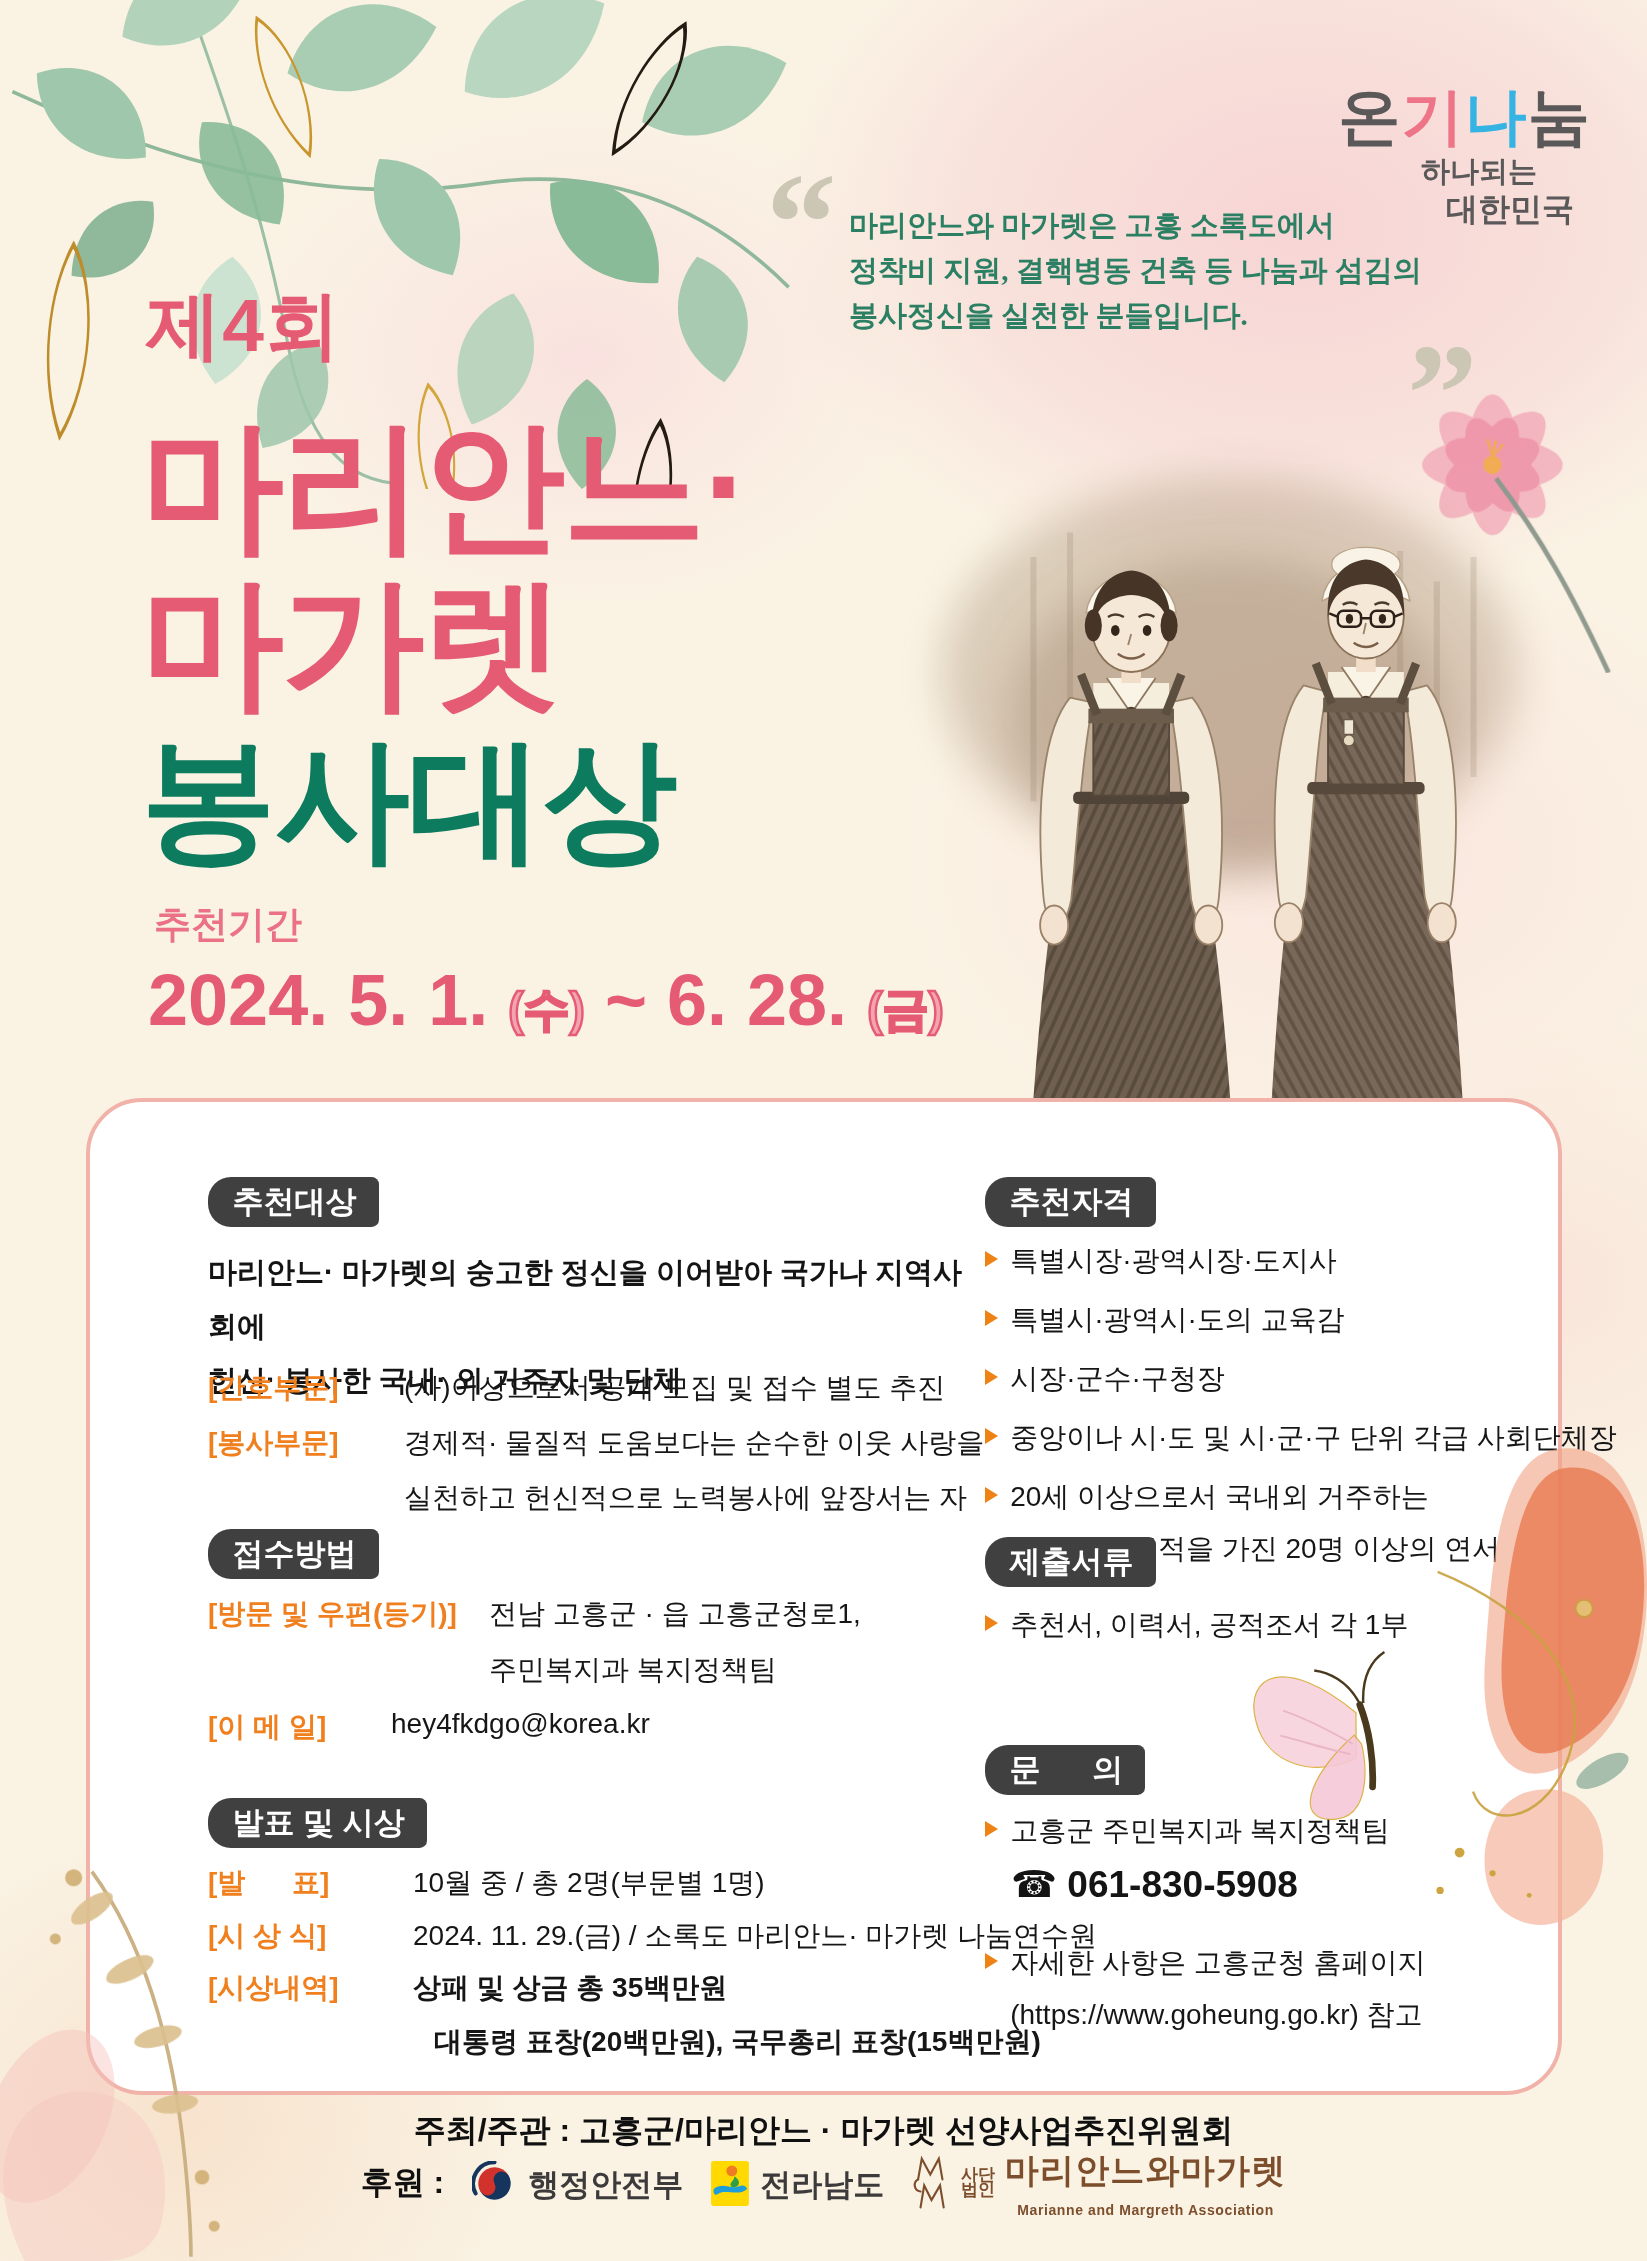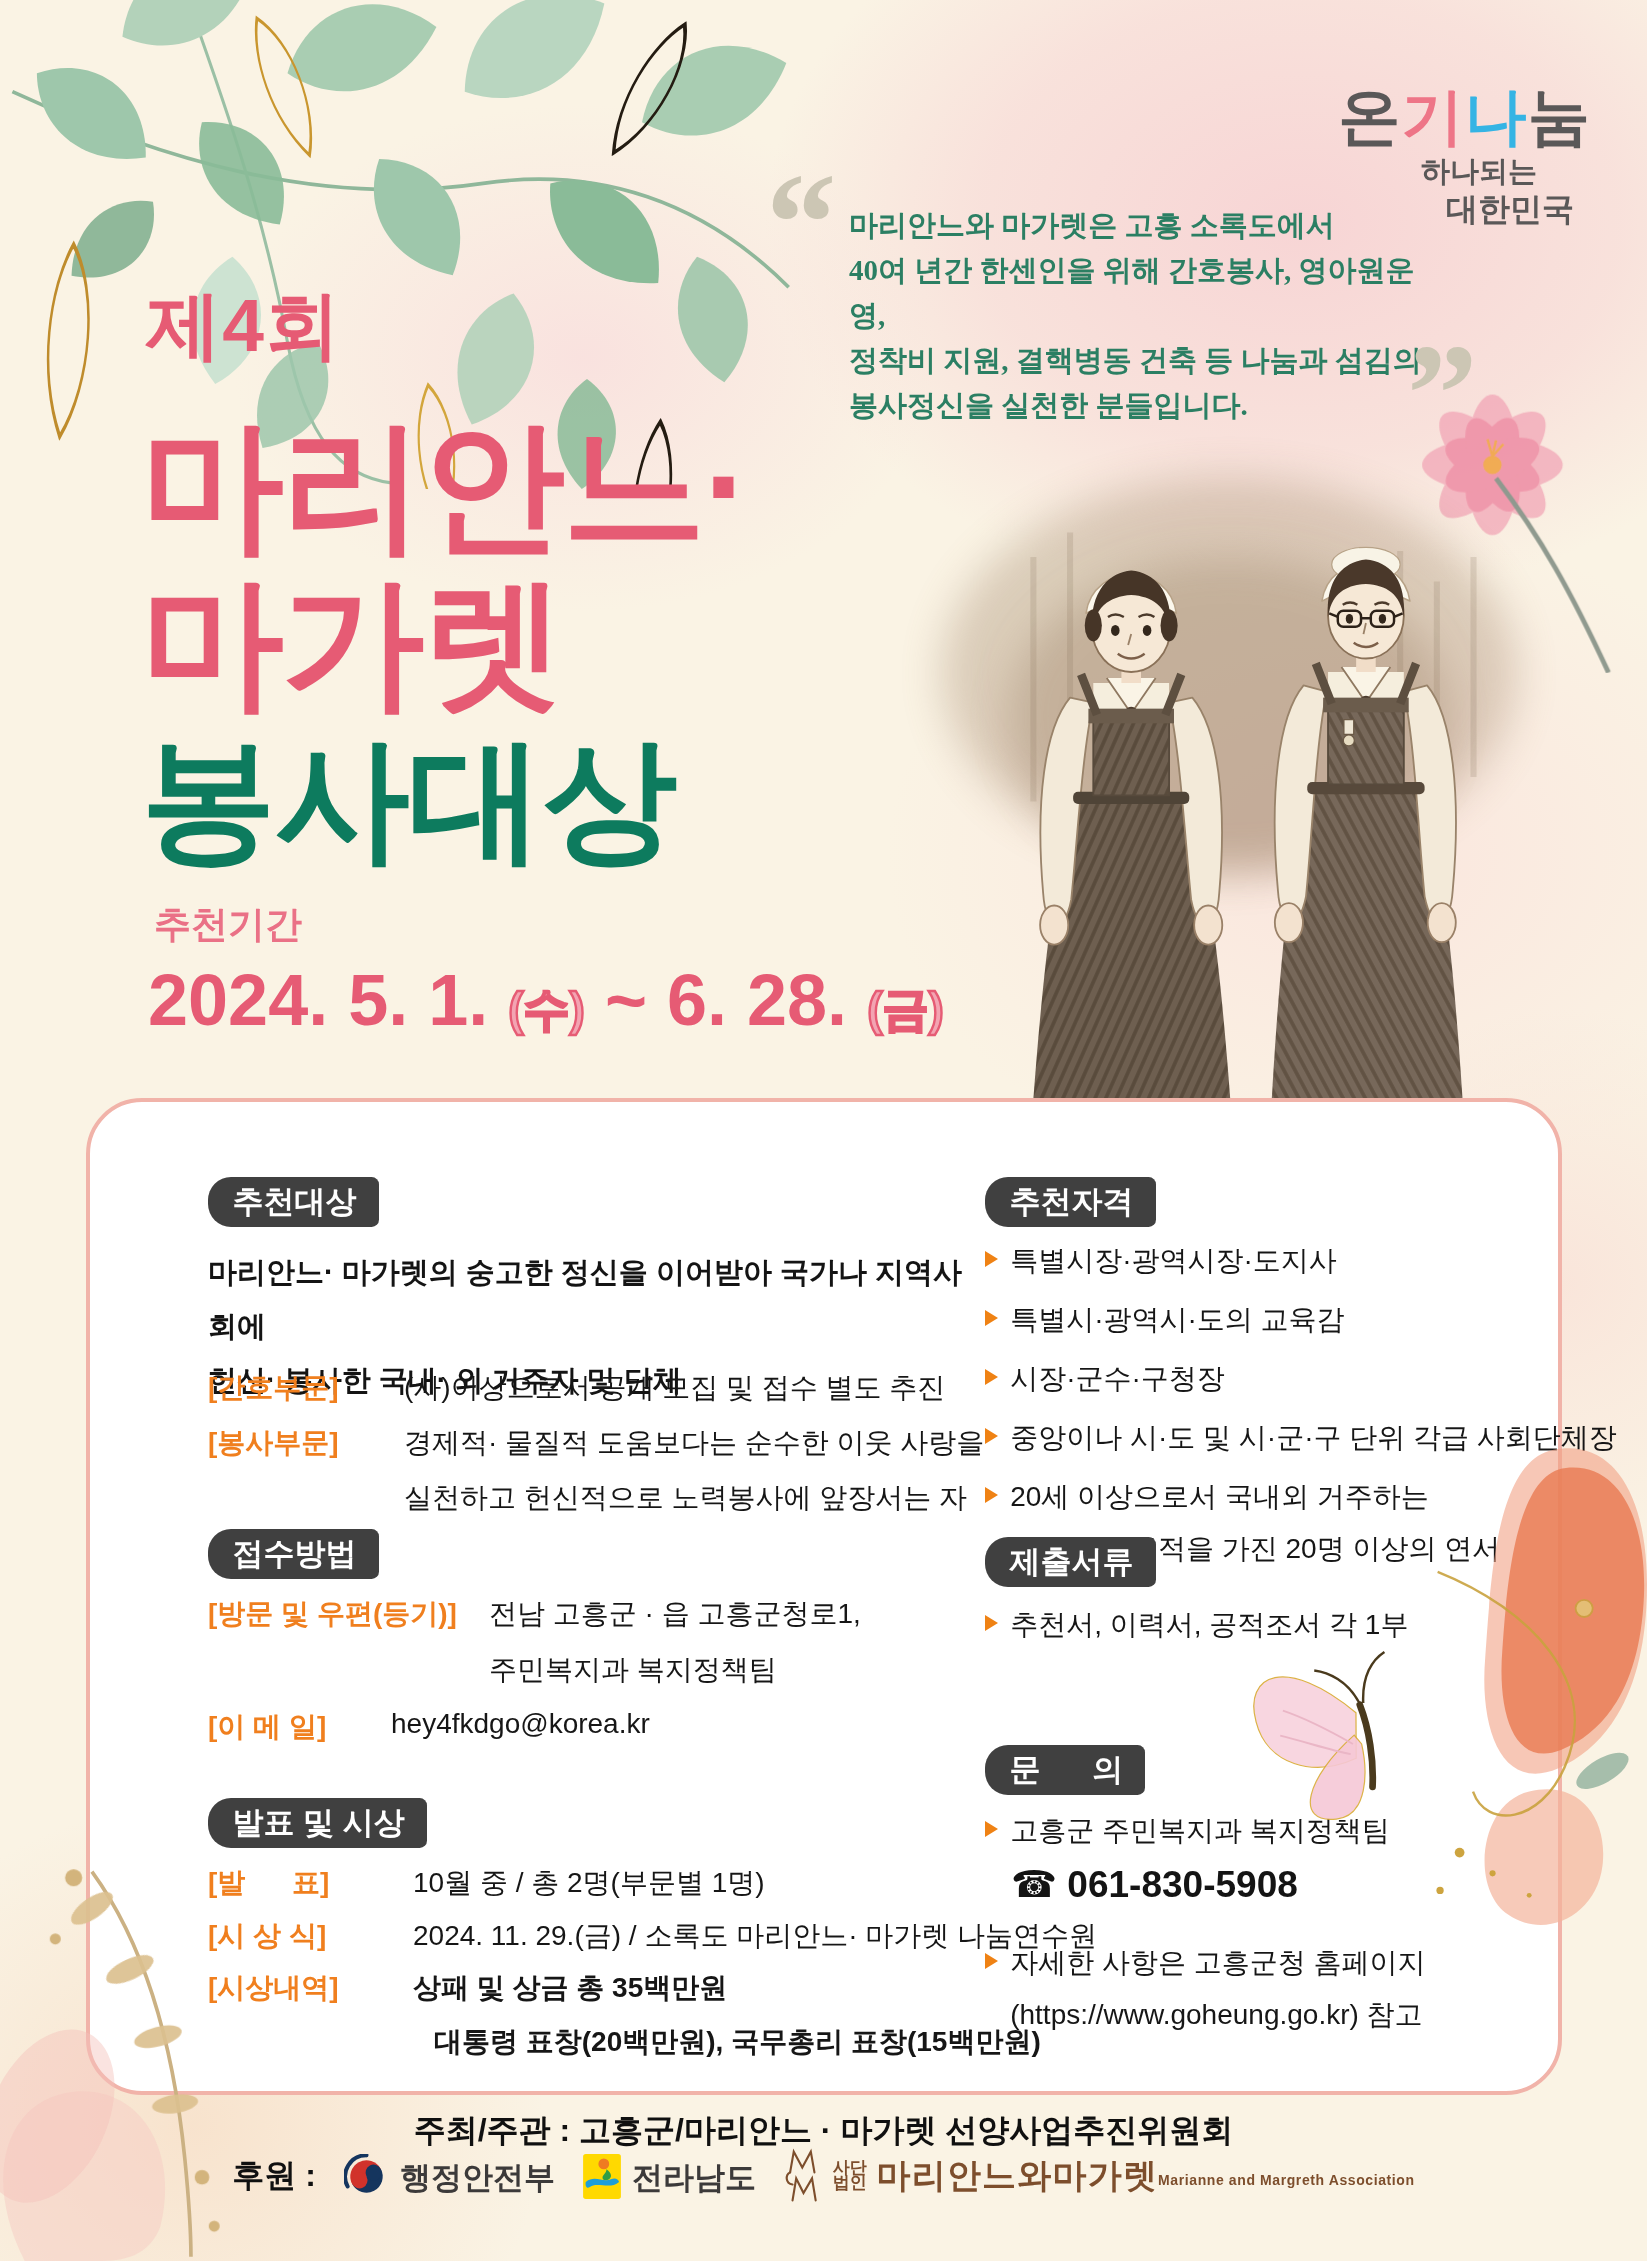--- a/index.html
+++ b/index.html
@@ -75,21 +75,21 @@
   .phone{font-size:37px;font-weight:800;margin:4.9px 0 0 26px;}
 
   
   .host{position:absolute;left:0;top:2109px;width:1647px;text-align:center;font-size:32px;font-weight:800;color:#101010;}
   .sponsors{position:absolute;left:0;top:2148px;width:1647px;display:flex;justify-content:center;align-items:center;gap:28px;}
   .sp-label{font-size:32px;font-weight:800;color:#101010;}
   .sp-item{display:flex;align-items:flex-end;gap:11px;}
   .sp-name{font-size:31px;font-weight:700;color:#3c3a3a;}
   .mm-wrap{display:flex;align-items:center;gap:9.8px;}
   .mm-small{font-size:17px;font-weight:700;color:#7d4e2c;line-height:14.7px;white-space:pre-line;}
-  .mm-col{display:flex;flex-direction:row;align-items:center;text-align:right;}
+  .mm-col{display:flex;flex-direction:column;align-items:center;text-align:right;}
   .mm-name{font-size:34px;font-weight:600;color:#7d4e2c;font-family:"Liberation Serif",serif;letter-spacing:1.2px;}
   .mm-en{font-size:14px;font-weight:600;color:#7d4e2c;font-family:Liberation Sans, sans-serif;margin-top:8px;letter-spacing:0.6px;}
 </style>
 </head>
 <body>
 
 <div class="page">
 
   <div class="wash wash1"></div>
   <div class="wash wash2"></div>
@@ -152,21 +152,20 @@
 
   <div class="brand">
     <div class="l1"><span class="c1">온</span><span class="c2">기</span><span class="c3">나</span><span class="c4">눔</span></div>
     <div class="l2">하나되는</div>
     <div class="l3">대한민국</div>
   </div>
 
   <div class="qmark qopen">“</div>
   <div class="quote">
     <div>마리안느와 마가렛은 고흥 소록도에서</div>
-    <div>40여 년간 한센인을 위해 간호봉사, 영아원운영,</div>
     <div>정착비 지원, 결핵병동 건축 등 나눔과 섬김의</div>
     <div>봉사정신을 실천한 분들입니다.</div>
   </div>
   <div class="qmark qclose">”</div>
 
   <svg class="deco" style="left:850px;top:410px" width="758" height="689" viewBox="0 0 1240 1126">
     <defs>
       <filter id="soft" x="-50%" y="-50%" width="200%" height="200%">
           <feGaussianBlur stdDeviation="34"></feGaussianBlur>
         </filter>

